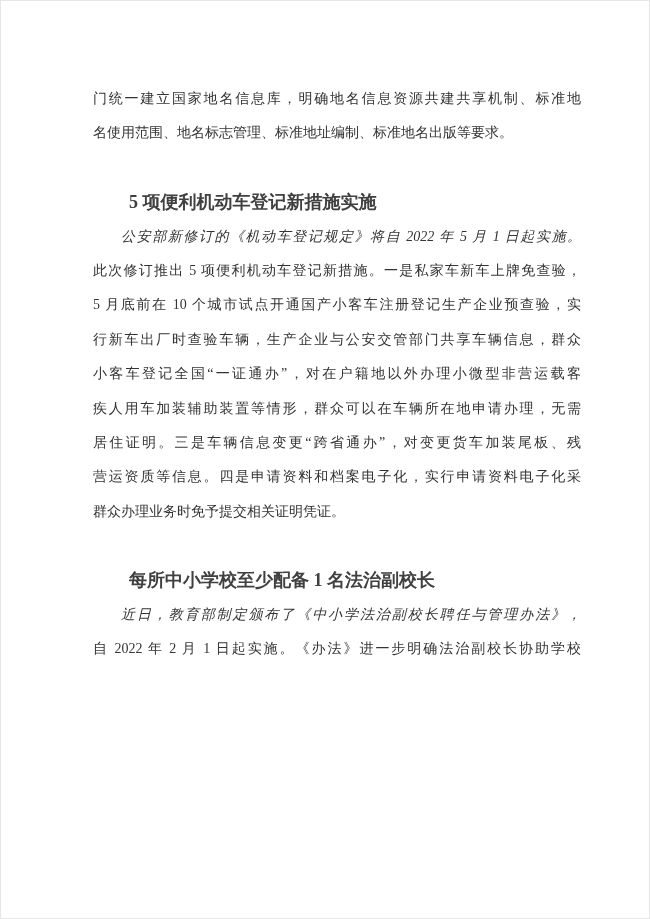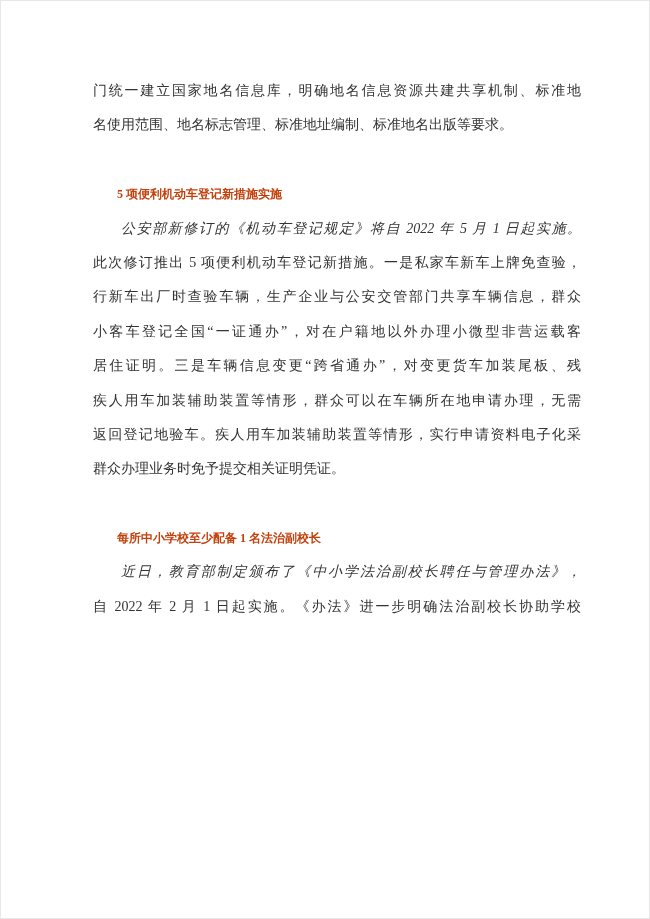--- a/index.html
+++ b/index.html
@@ -15,20 +15,21 @@
     background: #ffffff;
     border: 1px solid #e7e7e7;
     overflow: hidden;
     font-family: "Liberation Serif", "DejaVu Serif", serif;
     color: #333333;
   }
   .content {
     box-sizing: border-box;
     padding: 73px 68px 0 92px;
     width: 100%;
+    margin-top: 8px;
   }
   .para {
     margin: 0;
     padding: 0;
   }
   .line {
     height: 34.4px;
     line-height: 34.4px;
     font-size: 14px;
     text-align: justify;
@@ -42,49 +43,50 @@
     text-align-last: left;
   }
   .line.indent {
     text-indent: 2em;
     font-style: italic;
   }
   .heading {
     margin: 34.4px 0 0 0;
     height: 34.4px;
     line-height: 34.4px;
-    font-size: 12px;
+    font-size: 18px;
     font-weight: bold;
     text-indent: 2em;
-    color: #c2410c;
+    color: #404040;
     white-space: nowrap;
     overflow: hidden;
   }
 </style>
 </head>
 <body>
 
 <div class="page">
   <div class="content">
 
     <div class="para">
         <div class="line">门统一建立国家地名信息库，明确地名信息资源共建共享机制、标准地</div>
         <div class="line no-justify">名使用范围、地名标志管理、标准地址编制、标准地名出版等要求。</div>
       </div>
 
     <div class="heading">5 项便利机动车登记新措施实施</div>
 
     <div class="para">
         <div class="line indent">公安部新修订的《机动车登记规定》将自 2022 年 5 月 1 日起实施。</div>
         <div class="line">此次修订推出 5 项便利机动车登记新措施。一是私家车新车上牌免查验，</div>
+        <div class="line">5 月底前在 10 个城市试点开通国产小客车注册登记生产企业预查验，实</div>
         <div class="line">行新车出厂时查验车辆，生产企业与公安交管部门共享车辆信息，群众</div>
         <div class="line">小客车登记全国“一证通办”，对在户籍地以外办理小微型非营运载客</div>
+        <div class="line">疾人用车加装辅助装置等情形，群众可以在车辆所在地申请办理，无需</div>
         <div class="line">居住证明。三是车辆信息变更“跨省通办”，对变更货车加装尾板、残</div>
-        <div class="line">疾人用车加装辅助装置等情形，群众可以在车辆所在地申请办理，无需</div>
-        <div class="line">返回登记地验车。疾人用车加装辅助装置等情形，实行申请资料电子化采</div>
+        <div class="line">营运资质等信息。四是申请资料和档案电子化，实行申请资料电子化采</div>
         <div class="line no-justify">群众办理业务时免予提交相关证明凭证。</div>
       </div>
 
     <div class="heading">每所中小学校至少配备 1 名法治副校长</div>
 
     <div class="para">
         <div class="line indent">近日，教育部制定颁布了《中小学法治副校长聘任与管理办法》，</div>
         <div class="line">自 2022 年 2 月 1 日起实施。《办法》进一步明确法治副校长协助学校</div>
       </div>
 

